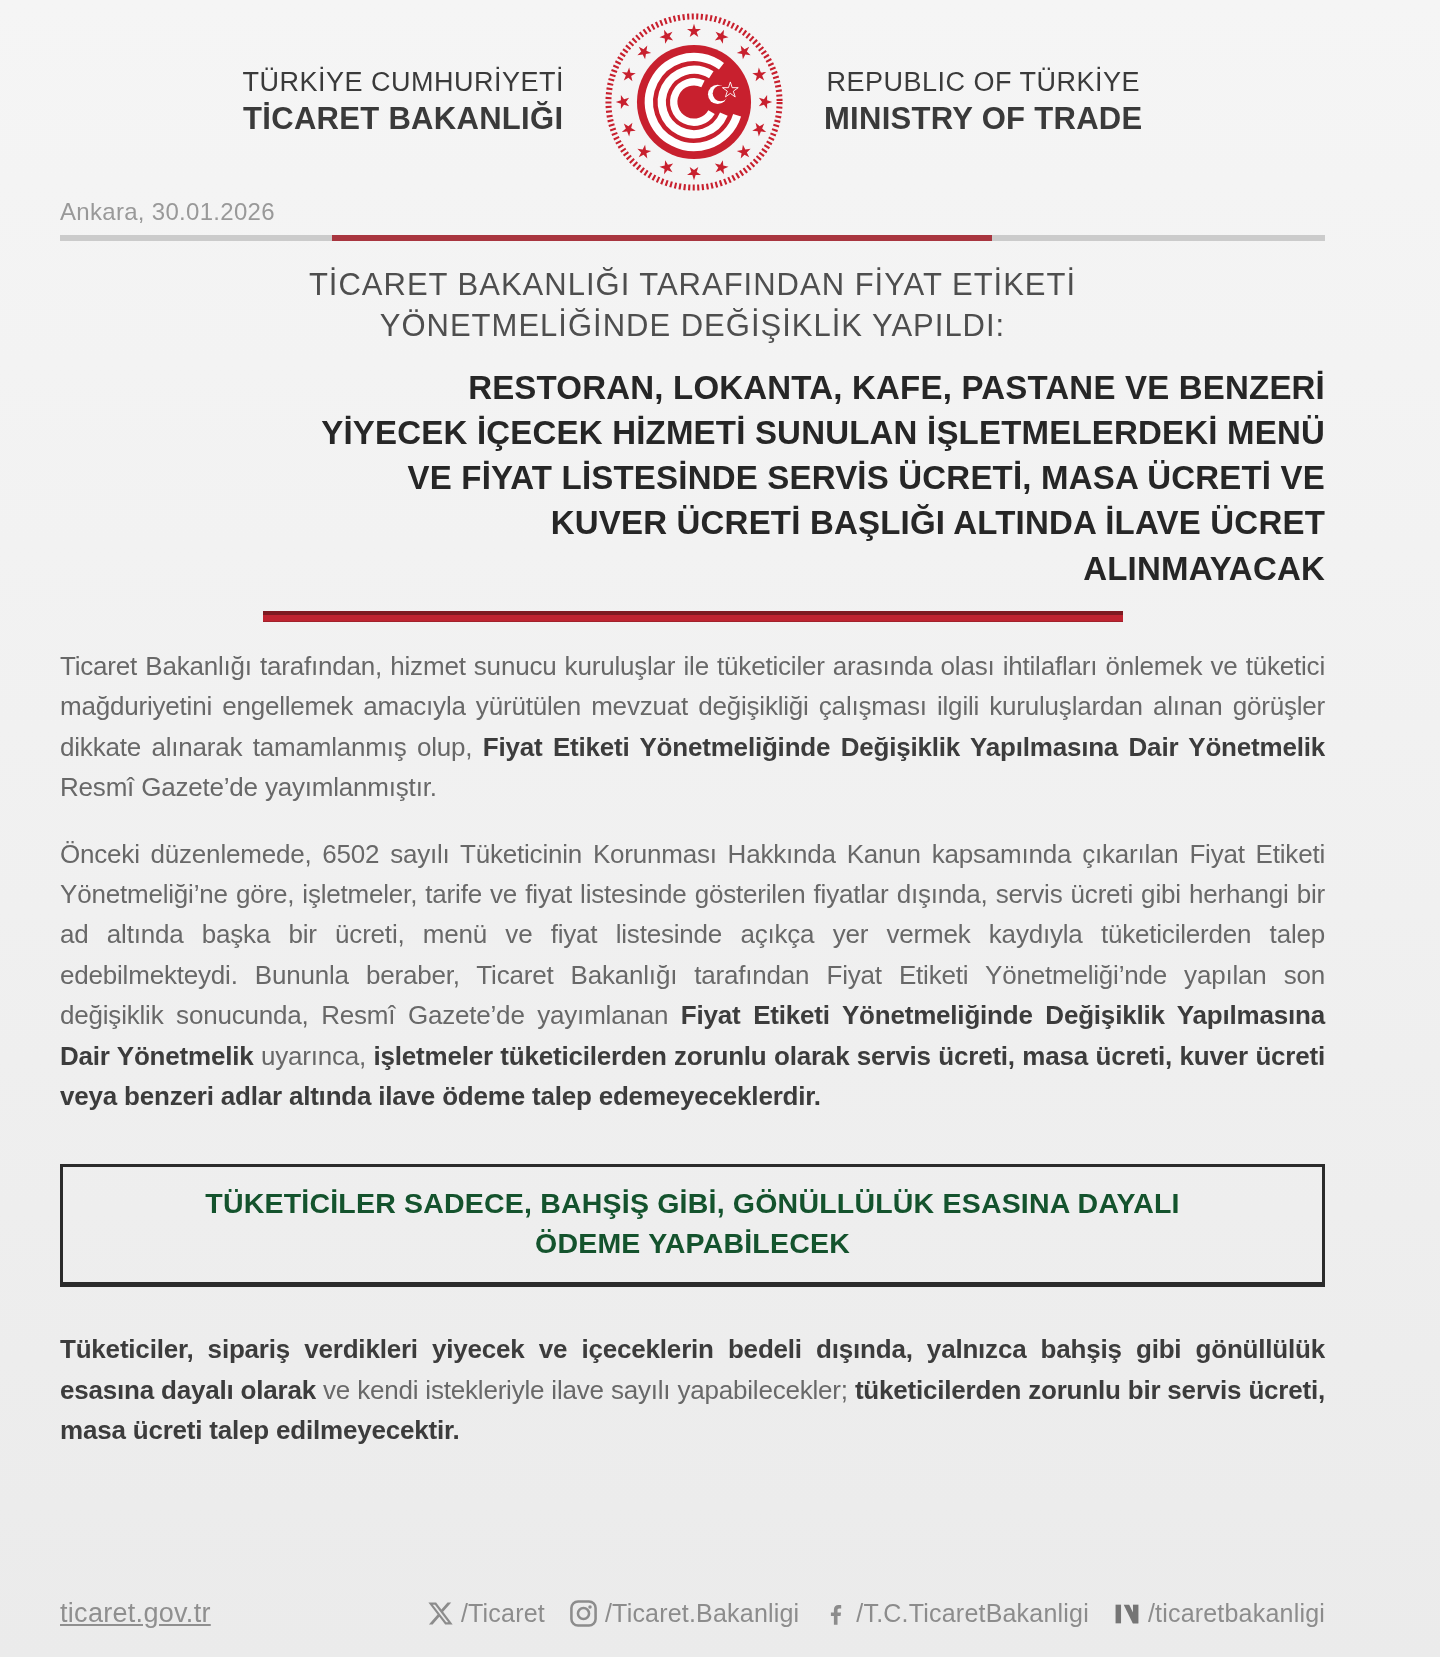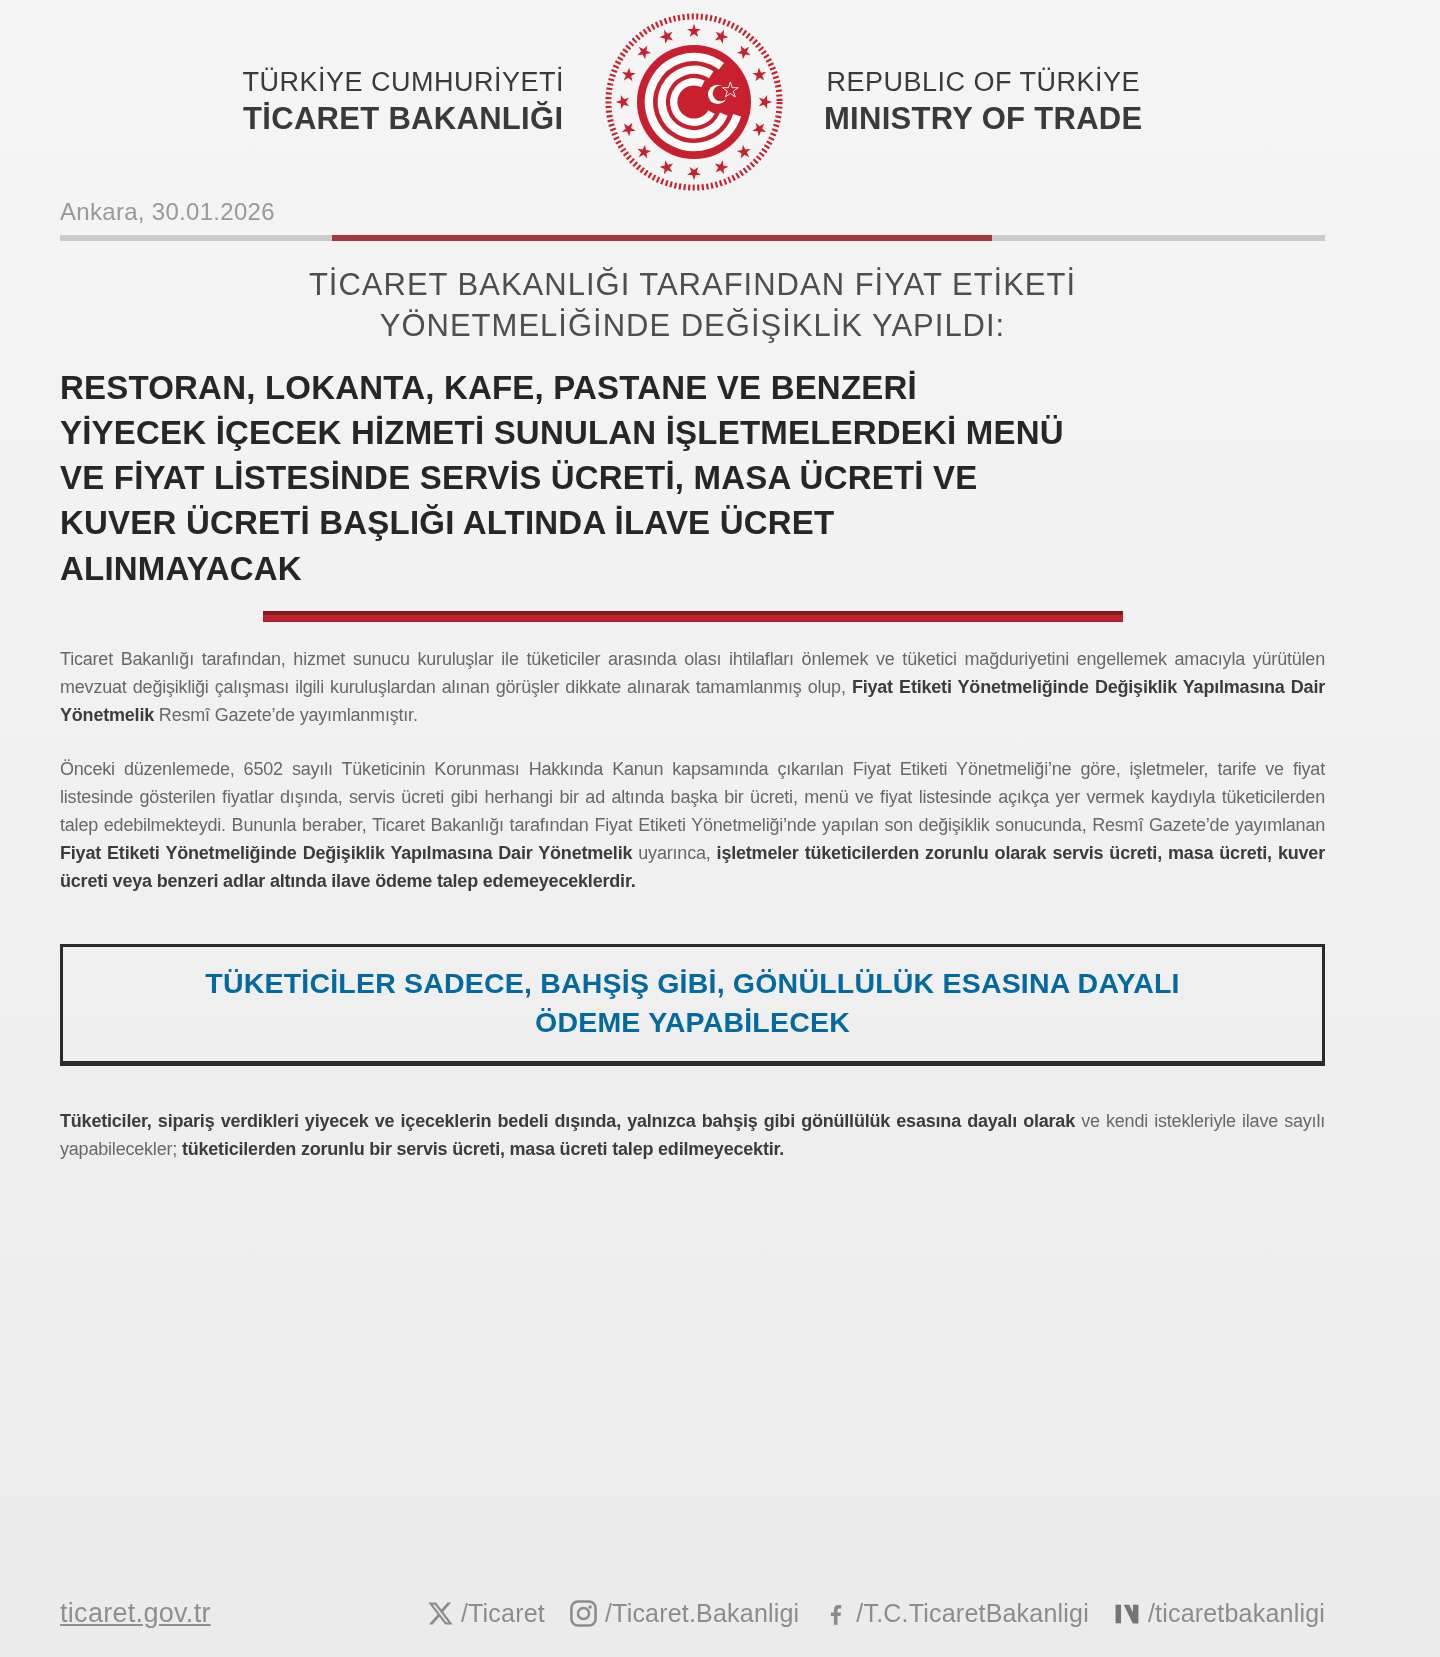--- a/index.html
+++ b/index.html
@@ -24,43 +24,43 @@
   
   .dateline{margin-top:4px;font-size:24px;font-weight:300;color:#999;letter-spacing:.3px;}
   .rule{margin-top:9px;height:6px;background:#cbcbcb;position:relative;}
   .rule-red{position:absolute;left:272px;top:0;width:660px;height:6px;background:#a8353f;}
   
   .subtitle{
     margin:24px 0 0 0;text-align:center;white-space:pre-line;
     font-size:31px;font-weight:300;color:#4e4e4e;letter-spacing:1px;line-height:1.32;
   }
   .headline{
-    margin:18px 0 0 0;text-align:left;white-space:pre-line;
+    margin:18px 0 0 0;text-align:right;white-space:pre-line;
     font-size:33px;font-weight:800;color:#262626;letter-spacing:.2px;line-height:1.37;
   }
   .headline-underline{
     margin:20px auto 0 auto;width:860px;height:11px;
     background:linear-gradient(180deg,#7e1a21 0%,#7e1a21 32%,#bf2330 32%,#bf2330 86%,#93202a 100%);
   }
   
   .body-par{
     margin:24px 0 0 0;text-align:justify;
-    font-size:18px;font-weight:300;color:#686868;line-height:1.555;letter-spacing:-.2px;
+    font-size:26px;font-weight:300;color:#686868;line-height:1.555;letter-spacing:-.2px;
   }
   .body-par.par2{margin-top:26px;}
   .body-par.par3{margin-top:42px;}
   .body-par .b{font-weight:700;color:#3c3c3c;}
   
   .callout{
     margin-top:48px;border:3px solid #2b2b2b;border-bottom-width:5px;
     padding:17px 24px 19px 24px;
   }
   .callout-text{
     text-align:center;white-space:pre-line;
-    font-size:28.5px;font-weight:700;color:#0369a1;line-height:1.38;letter-spacing:.2px;
+    font-size:28.5px;font-weight:700;color:#14532d;line-height:1.38;letter-spacing:.2px;
   }
   
   .footer{
     margin-top:auto;display:flex;align-items:center;justify-content:space-between;
   }
   .website{font-size:27px;font-weight:300;color:#8f8f8f;letter-spacing:.3px;text-decoration:underline;}
   .socials{display:flex;align-items:center;gap:24px;}
   .social-item{display:flex;align-items:center;gap:7px;}
   .social-item svg{display:block;}
   .handle{font-size:25px;font-weight:300;color:#8c8c8c;letter-spacing:.2px;white-space:nowrap;}

